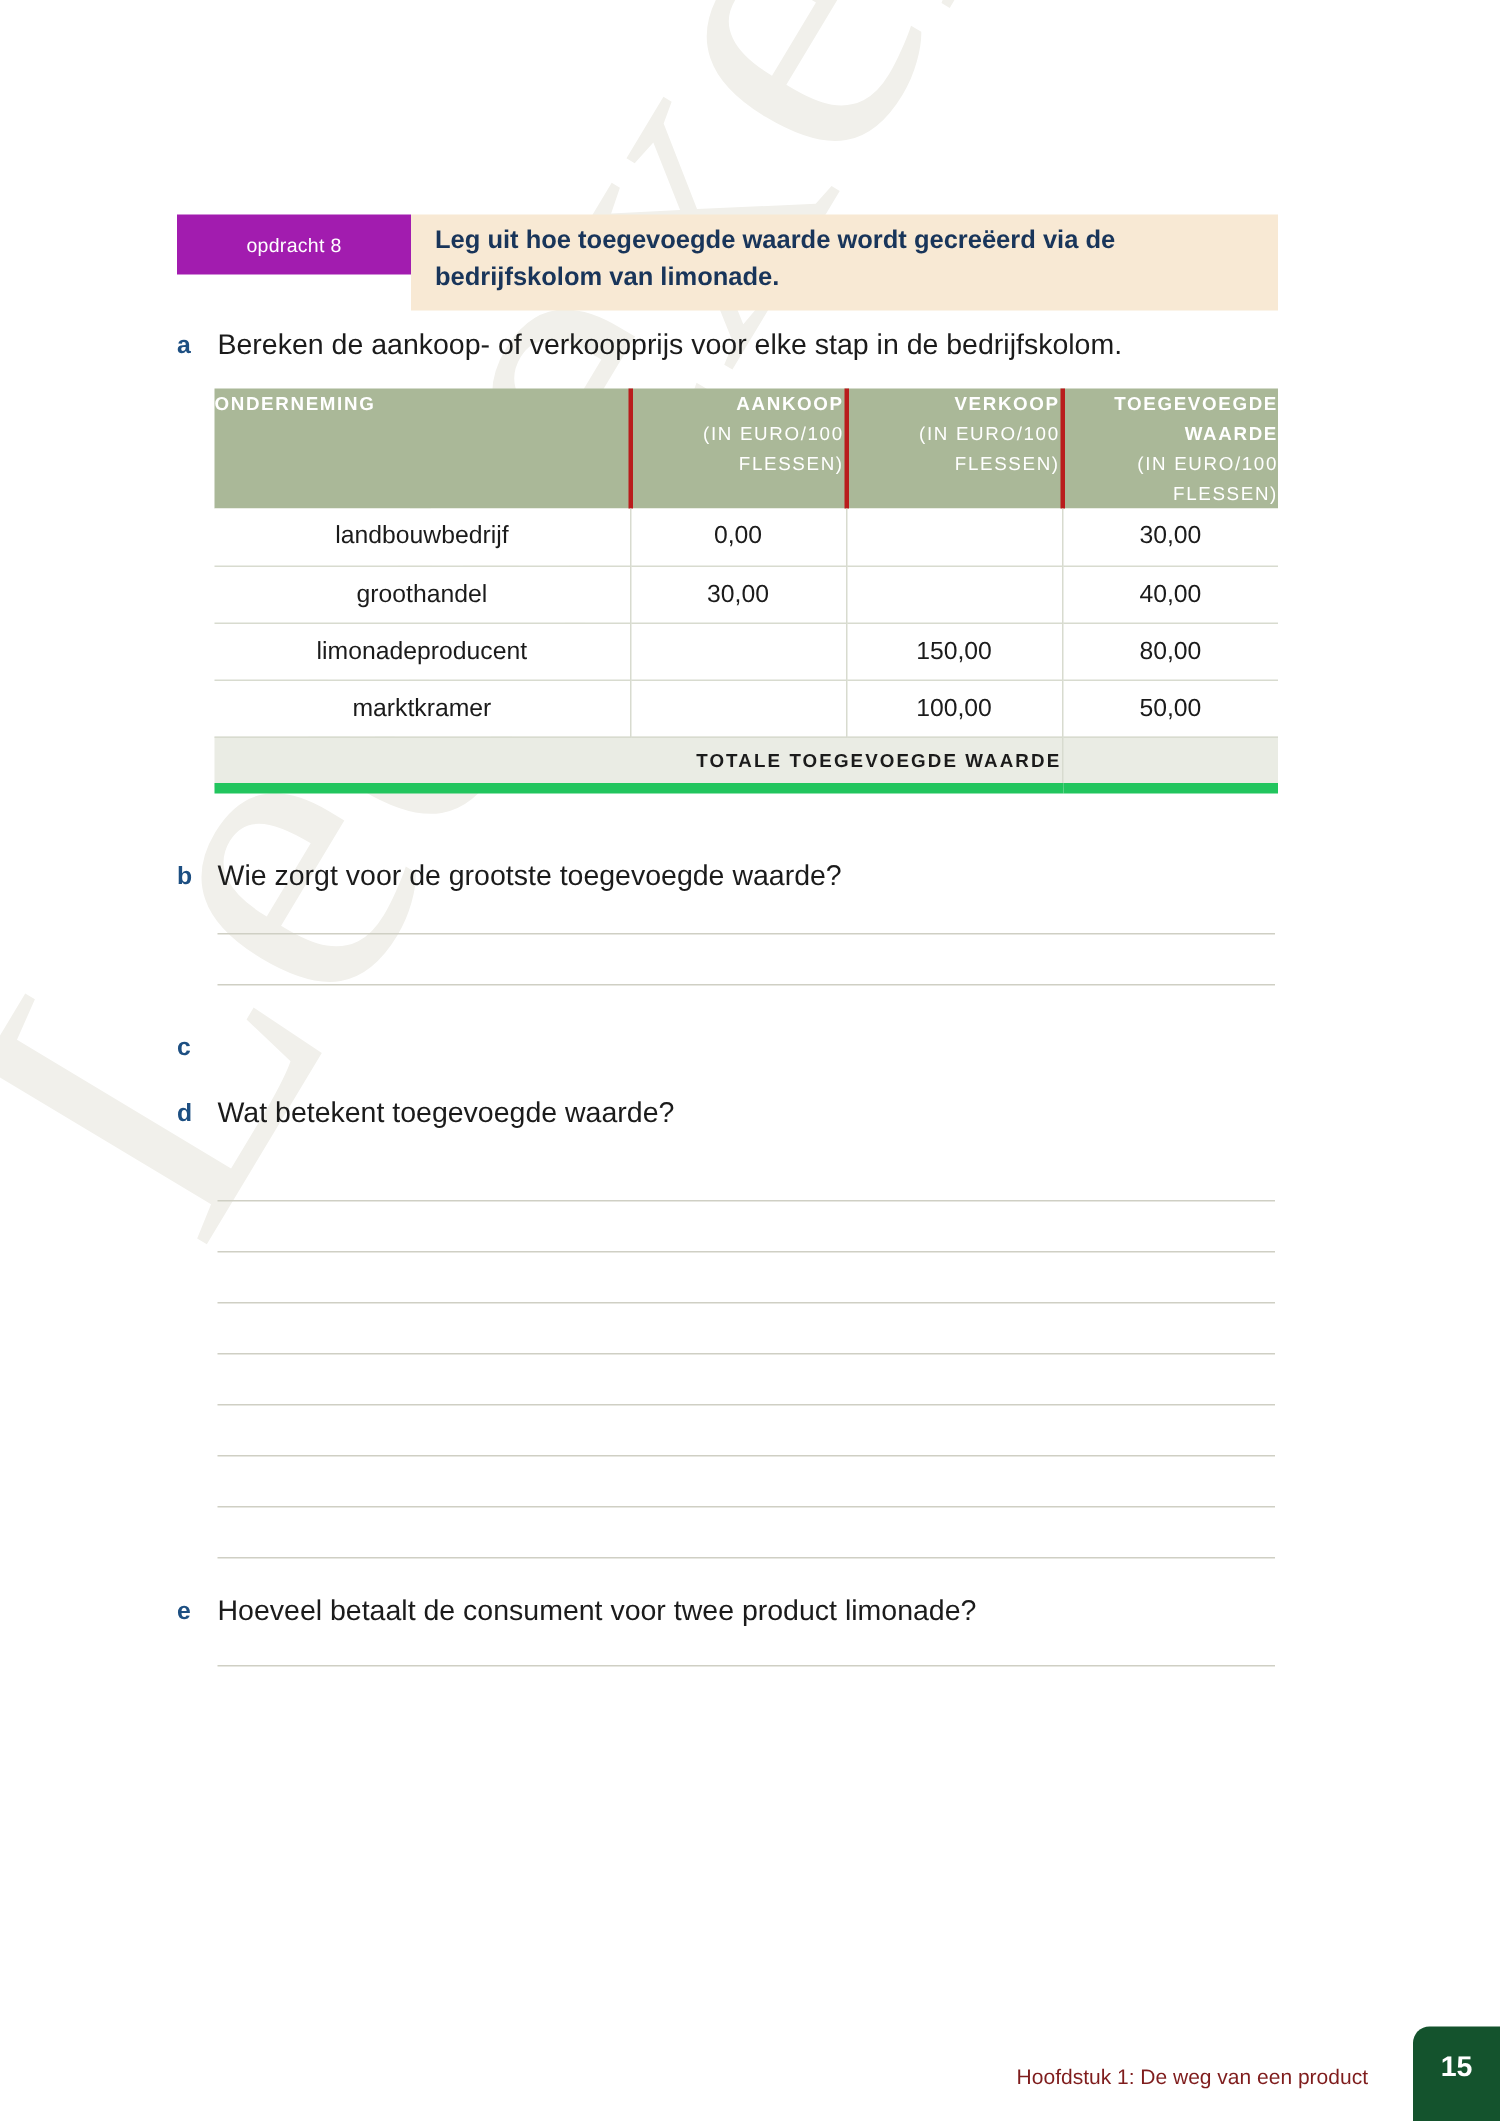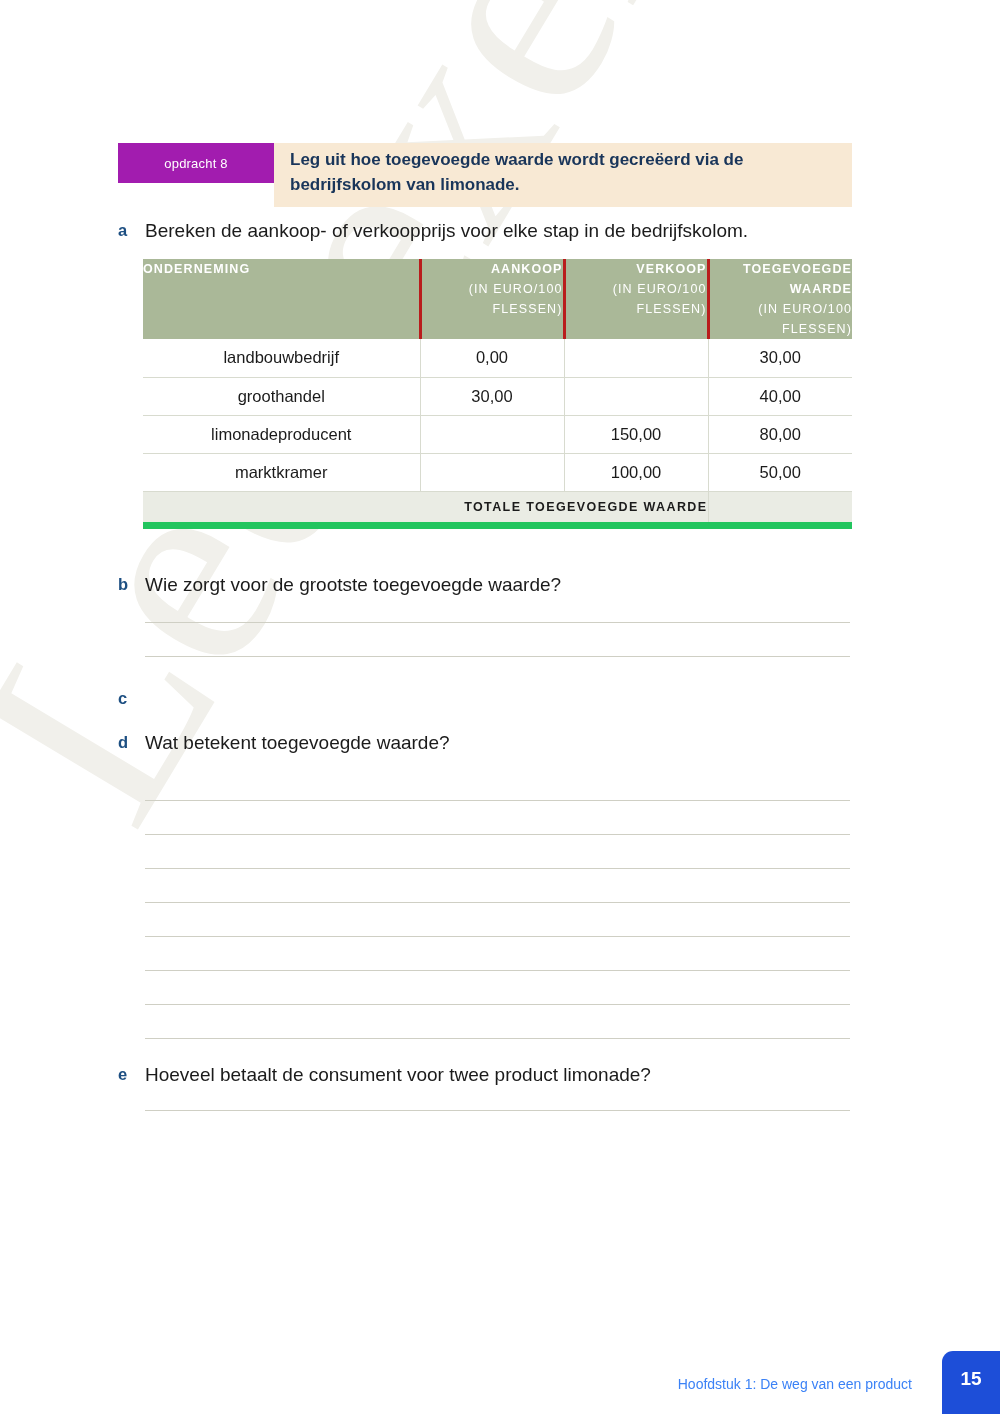--- a/index.html
+++ b/index.html
@@ -170,30 +170,30 @@
     letter-spacing: 1.4px;
     color: #1b1b1b;
   }
 
   
   #footer-text {
     position: absolute;
     right: 88px;
     top: 1376px;
     font-size: 14px;
-    color: #3b82f6;
+    color: #7f1d1d;
     white-space: nowrap;
   }
   #page-number-badge {
     position: absolute;
     right: 0;
     top: 1351px;
     width: 58px;
     height: 63px;
-    background: #1d4ed8;
+    background: #14532d;
     border-top-left-radius: 11px;
     color: #ffffff;
     font-size: 19px;
     font-weight: bold;
     display: flex;
     align-items: center;
     justify-content: center;
     padding-bottom: 8px;
   }
 </style>

